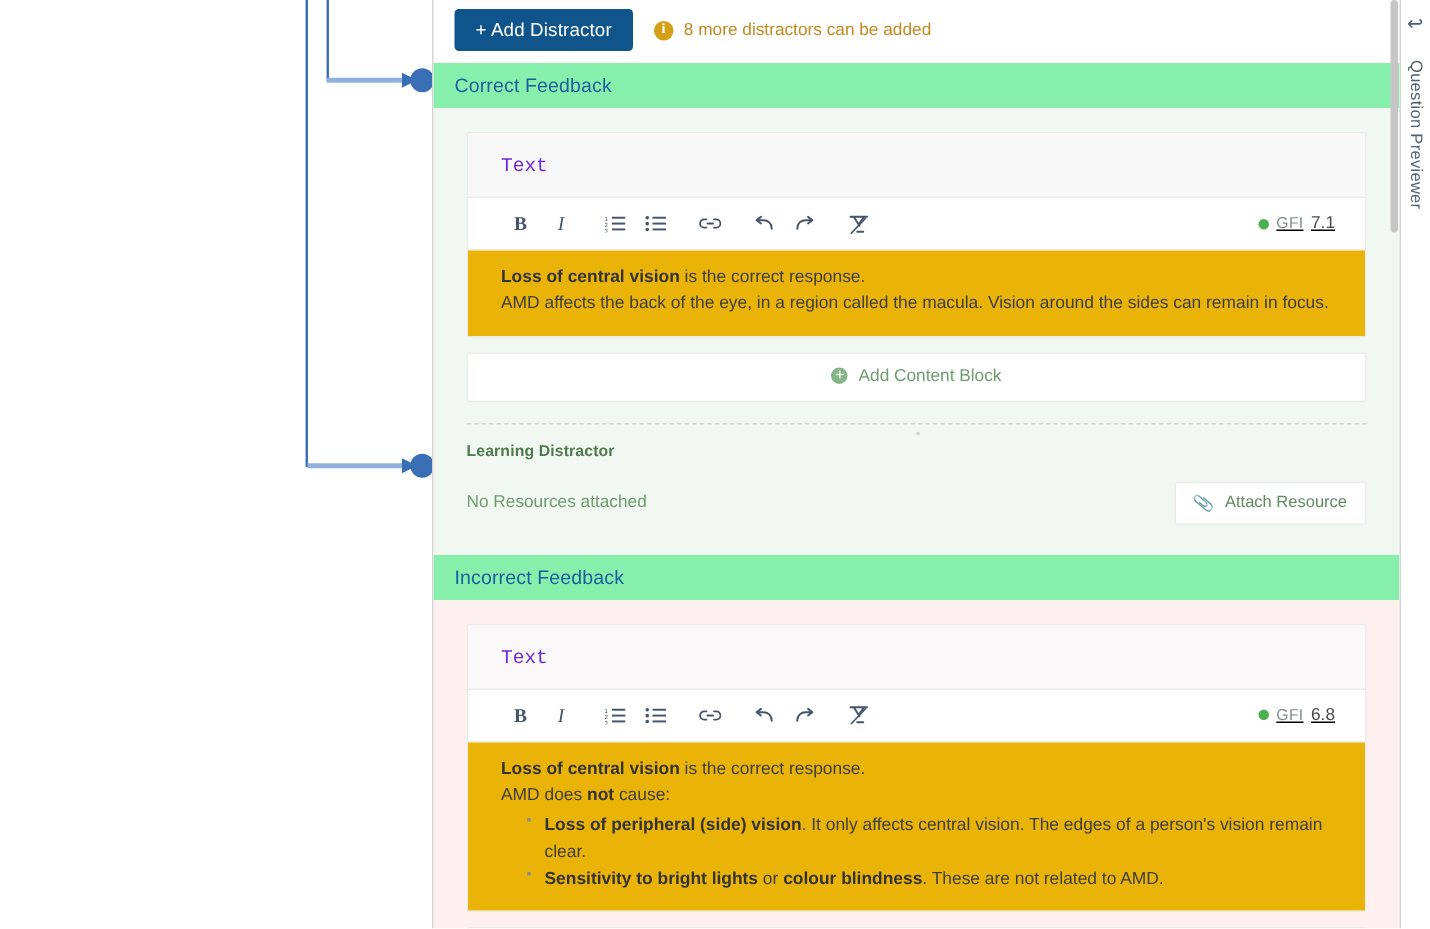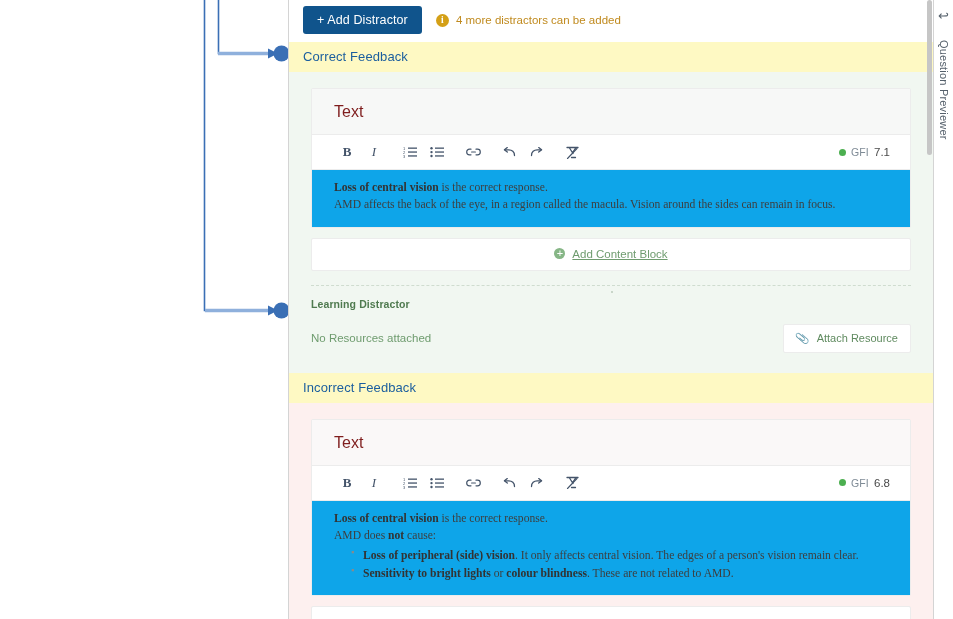--- a/index.html
+++ b/index.html
@@ -48,42 +48,43 @@
     width: 13px; height: 13px; border-radius: 50%;
     background: #d4a017; color: #fff;
     font-size: 9.5px; line-height: 13px; text-align:center;
     font-weight: bold; font-family: "Liberation Serif", serif;
     flex: none;
   }
   .hint-text { font-size: 11.5px; color: #c08a1e; }
 
   
   .section-header {
-    background: #fef9c3;
+    background: #86efac;
     color: #1b5e9e;
     font-size: 13px;
     padding: 7px 0 8px 14px;
     letter-spacing: .1px;
   }
 
   
   .panel { padding: 16px 22px 6px 22px; }
   .panel.correct { background: #f1f7f1; }
   .panel.incorrect { background: #fdf0ef; }
 
   .editor-card {
     background: #ffffff;
     border: 1px solid #ececec;
     border-radius: 2px;
   }
   .editor-label {
-    font-size: 16px; color: #7f1d1d;
+    font-size: 13px; color: #6d28d9;
     padding: 14px 0 13px 22px;
     background: #f7f8f7;
     border-bottom: 1px solid #ececec;
+    font-family: Liberation Mono, monospace;
   }
   .panel.incorrect .editor-label { background: #faf8f8; }
 
   .editor-toolbar {
     display:flex; align-items:center;
     padding: 6px 14px 6px 22px;
     border-bottom: 1px solid #ececec;
     background: #ffffff;
     min-height: 30px;
   }
@@ -93,29 +94,29 @@
     color: #44546a;
     cursor: pointer;
     margin-right: 1px;
   }
   .tool-btn.sep { margin-right: 10px; }
   .tool-btn svg { display:block; }
   .gfi {
     margin-left: auto;
     display:flex; align-items:center; gap:5px;
     padding-right: 6px;
+    text-decoration: underline;
   }
   .gfi-dot { width:7px; height:7px; border-radius:50%; background:#4caf50; }
   .gfi-label { font-size: 10.5px; color:#7f8b96; letter-spacing:.2px; }
   .gfi-val { font-size: 11.5px; color:#4a4a4a; }
 
   .editor-body {
     padding: 10px 22px 12px 22px;
-    background:#0ea5e9;
-    font-family:Liberation Serif, serif;
+    background:#eab308;
   }
   .editor-body p {
     margin: 0 0 1px 0;
     font-size: 11.6px;
     color: #3e3e3e;
     line-height: 1.42;
   }
   .editor-body ul {
     margin: 2px 0 0 0;
     padding-left: 17px;
@@ -148,21 +149,21 @@
     display:flex; align-items:center; justify-content:center; gap:7px;
   }
   .plus-ic {
     width:11px; height:11px; border-radius:50%;
     display:inline-flex; align-items:center; justify-content:center;
     font-size:11px; line-height:1;
     color:#fff;
   }
   .correct .plus-ic { background:#86b686; }
   .add-block-label { font-size: 11.5px; }
-  .correct .add-block-label { color:#6f9c6f;text-decoration:underline; }
+  .correct .add-block-label { color:#6f9c6f; }
 
   .divider-dashed { border-top: 1px dashed #cfdccf; margin: 14px 0 0 0; }
 
   .resources { padding: 12px 0 14px 0; position: relative; }
   .res-title { font-size: 10.5px; font-weight: bold; letter-spacing:.1px; }
   .correct .res-title { color:#4f7a4f; }
   .res-row { display:flex; align-items:center; margin-top: 14px; }
   .res-empty { font-size: 11.5px; }
   .correct .res-empty { color:#6f9c6f; }
   .attach-btn {
@@ -223,21 +224,21 @@
     <circle cx="281.5" cy="53.5" r="8" fill="#3a6fb5"></circle>
     <circle cx="281.5" cy="310.5" r="8" fill="#3a6fb5"></circle>
   </svg>
 
   <div class="content-col">
 
     <div class="add-row">
       <button class="btn-add-distractor">+ Add Distractor</button>
       <div class="hint">
         <span class="info-icon">i</span>
-        <span class="hint-text">4 more distractors can be added</span>
+        <span class="hint-text">8 more distractors can be added</span>
       </div>
     </div>
 
     <div class="section-header">Correct Feedback</div>
 
     <div class="panel correct">
       <div class="editor-card">
         <div class="editor-label">Text</div>
 
         <div class="editor-toolbar">

